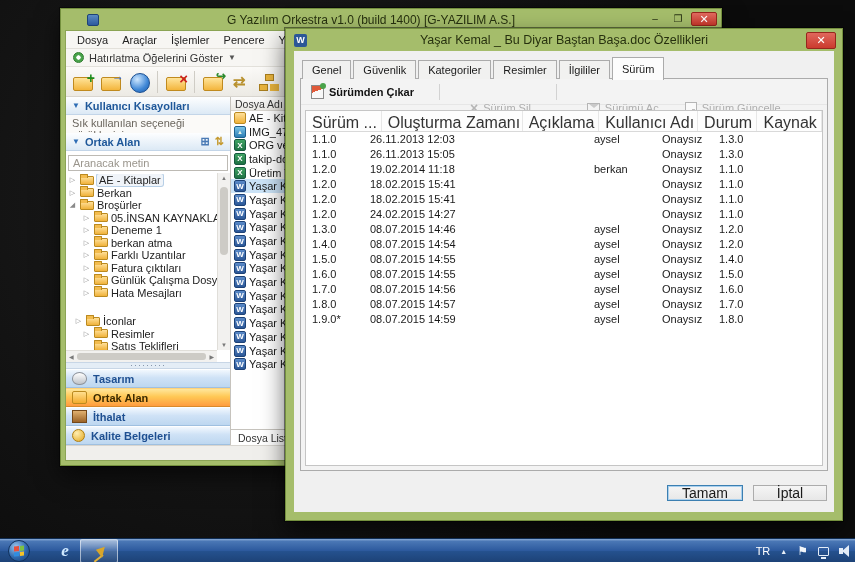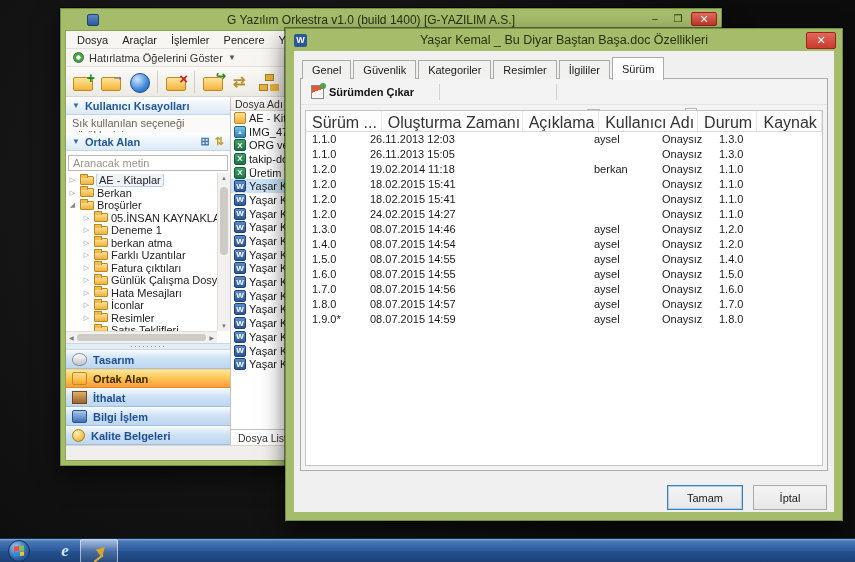--- a/index.html
+++ b/index.html
@@ -156,21 +156,21 @@
     color:#fff; font-size:11px; display:flex; align-items:center; justify-content:center; }
   #dialog-content { position:absolute; left:8px; right:8px; top:22px; bottom:8px; background:#f0f0f0; }
 
   .tabs { position:absolute; left:8px; top:5px; height:23px; display:flex; align-items:flex-end; z-index:2; }
   .tab { height:19px; padding:0 9px; margin-right:2px; display:flex; align-items:center;
     background:#f1f1f0; border:1px solid #ababab; border-bottom:none; font-size:11px; color:#1a1a1a; }
   .tab.active { height:23px; background:#fcfcfc; margin-bottom:-1px; z-index:3; }
 
   .page { position:absolute; left:6px; right:6px; top:27px; height:393px;
     background:#f3f3f3; border:1px solid #ababab; z-index:1; }
-  .d-toolbar { height:26px; display:flex; padding:0 6px; gap:18px;
+  .d-toolbar { height:26px; display:flex; align-items:center; padding:0 6px; gap:18px;
     font-size:11px; border-bottom:1px solid #e6e6e6; }
   .d-tb-item { display:flex; align-items:center; gap:5px; padding:2px 4px; }
   .d-tb-item.enabled { color:#111; font-weight:bold; }
   .d-tb-item.disabled { color:#aeaeae;margin-top:33px; }
   .d-tb-item.sepitem { padding:0; }
   .d-ico { flex:none; }
   .d-ico.d-extract { width:13px; height:14px; border:1px solid #8a8a8a; position:relative;
     background:linear-gradient(160deg,#e05a3a 0 42%,#f8f8f8 42%); }
   .d-ico.d-extract::after { content:""; position:absolute; right:-3px; top:-3px; width:6px; height:6px;
     background:#4aa34a; border-radius:50%; }
@@ -185,21 +185,21 @@
   .vtable { position:absolute; left:4px; right:4px; top:31px; bottom:4px;
     background:#fff; border:1px solid #c5c5c5; overflow:hidden; }
   .vt-header { display:flex; height:21px; background:#fdfdfd; border-bottom:1px solid #d9d9d9;
     font-size:16px; color:#333; }
   .vt-header .cell { padding:3px 6px; border-right:1px solid #e7e7e7; white-space:nowrap; overflow:hidden; }
   .vt-row { display:flex; height:15px; font-size:11px; color:#1a1a1a; }
   .vt-row .cell { padding:0 6px; line-height:15px; white-space:nowrap; overflow:hidden; }
   .c0{width:58px;flex:none;} .c1{width:102px;flex:none;} .c2{width:122px;flex:none;}
   .c3{width:68px;flex:none;} .c4{width:57px;flex:none;} .c5{width:58px;flex:none;} .c6{flex:1;}
 
-  .btn { position:absolute; height:25px; font-size:11px; color:#1a1a1a;
+  .btn { position:absolute; height:16px; font-size:14px; color:#1a1a1a;
     background:linear-gradient(#f5f5f5,#e7e7e7); border:1px solid #acacac;
     display:flex; align-items:center; justify-content:center; }
   #btn-ok { left:373px; top:434px; width:76px; border:1px solid #3c7fb1;
     box-shadow:inset 0 0 0 1px #a9d0ee; }
   #btn-cancel { left:459px; top:434px; width:74px; }
 
   
   #taskbar { position:absolute; left:0; right:0; top:538px; height:24px;
     background:linear-gradient(#8aabd7 0%, #4a77b5 10%, #2d5a9e 50%, #25528f 52%, #1d4277 100%);
     border-top:1px solid #0f2c52; }
@@ -348,21 +348,21 @@
                 <div class="tree-item" style="padding-left: 16px;">
                   <span class="arrow">▷</span>
                   <span class="fold-mini"></span>
                   <span class="lbl">Günlük Çalışma Dosyaları</span>
                 </div>
                 <div class="tree-item" style="padding-left: 16px;">
                   <span class="arrow">▷</span>
                   <span class="fold-mini"></span>
                   <span class="lbl">Hata Mesajları</span>
                 </div>
-                <div class="tree-item" style="padding-left: 16px;">
+                <div class="tree-item" style="padding-left: 8px; margin-top: 16px;">
                   <span class="arrow">▷</span>
                   <span class="fold-mini"></span>
                   <span class="lbl">İconlar</span>
                 </div>
                 <div class="tree-item" style="padding-left: 16px;">
                   <span class="arrow">▷</span>
                   <span class="fold-mini"></span>
                   <span class="lbl">Resimler</span>
                 </div>
                 <div class="tree-item" style="padding-left: 16px;">
@@ -389,24 +389,20 @@
                 <span class="nav-ico ic-design"></span>
                 <span>Tasarım</span>
               </div>
               <div class="nav-item selected">
                 <span class="nav-ico ic-folder"></span>
                 <span>Ortak Alan</span>
               </div>
               <div class="nav-item">
                 <span class="nav-ico ic-import"></span>
                 <span>İthalat</span>
-              </div>
-              <div class="nav-item">
-                <span class="nav-ico ic-it"></span>
-                <span>Bilgi İşlem</span>
               </div>
               <div class="nav-item">
                 <span class="nav-ico ic-quality"></span>
                 <span>Kalite Belgeleri</span>
               </div>
             </div>
         </div>
 
         <div class="filepanel">
           <div class="filehdr">Dosya Adı</div>
@@ -688,15 +684,22 @@
           <i></i>
           <i></i>
           <i></i>
           <i></i>
         </span>
     </span>
     <span class="ie">e</span>
     <span class="app-btn">
       <span class="trumpet"></span>
     </span>
+    <span class="tray">
+      <span>TR</span>
+      <span class="chev">▲</span>
+      <span class="flag">⚑</span>
+      <span class="net"></span>
+      <span class="spk"></span>
+    </span>
   </div>
 
 </div>
 
 </body></html>

